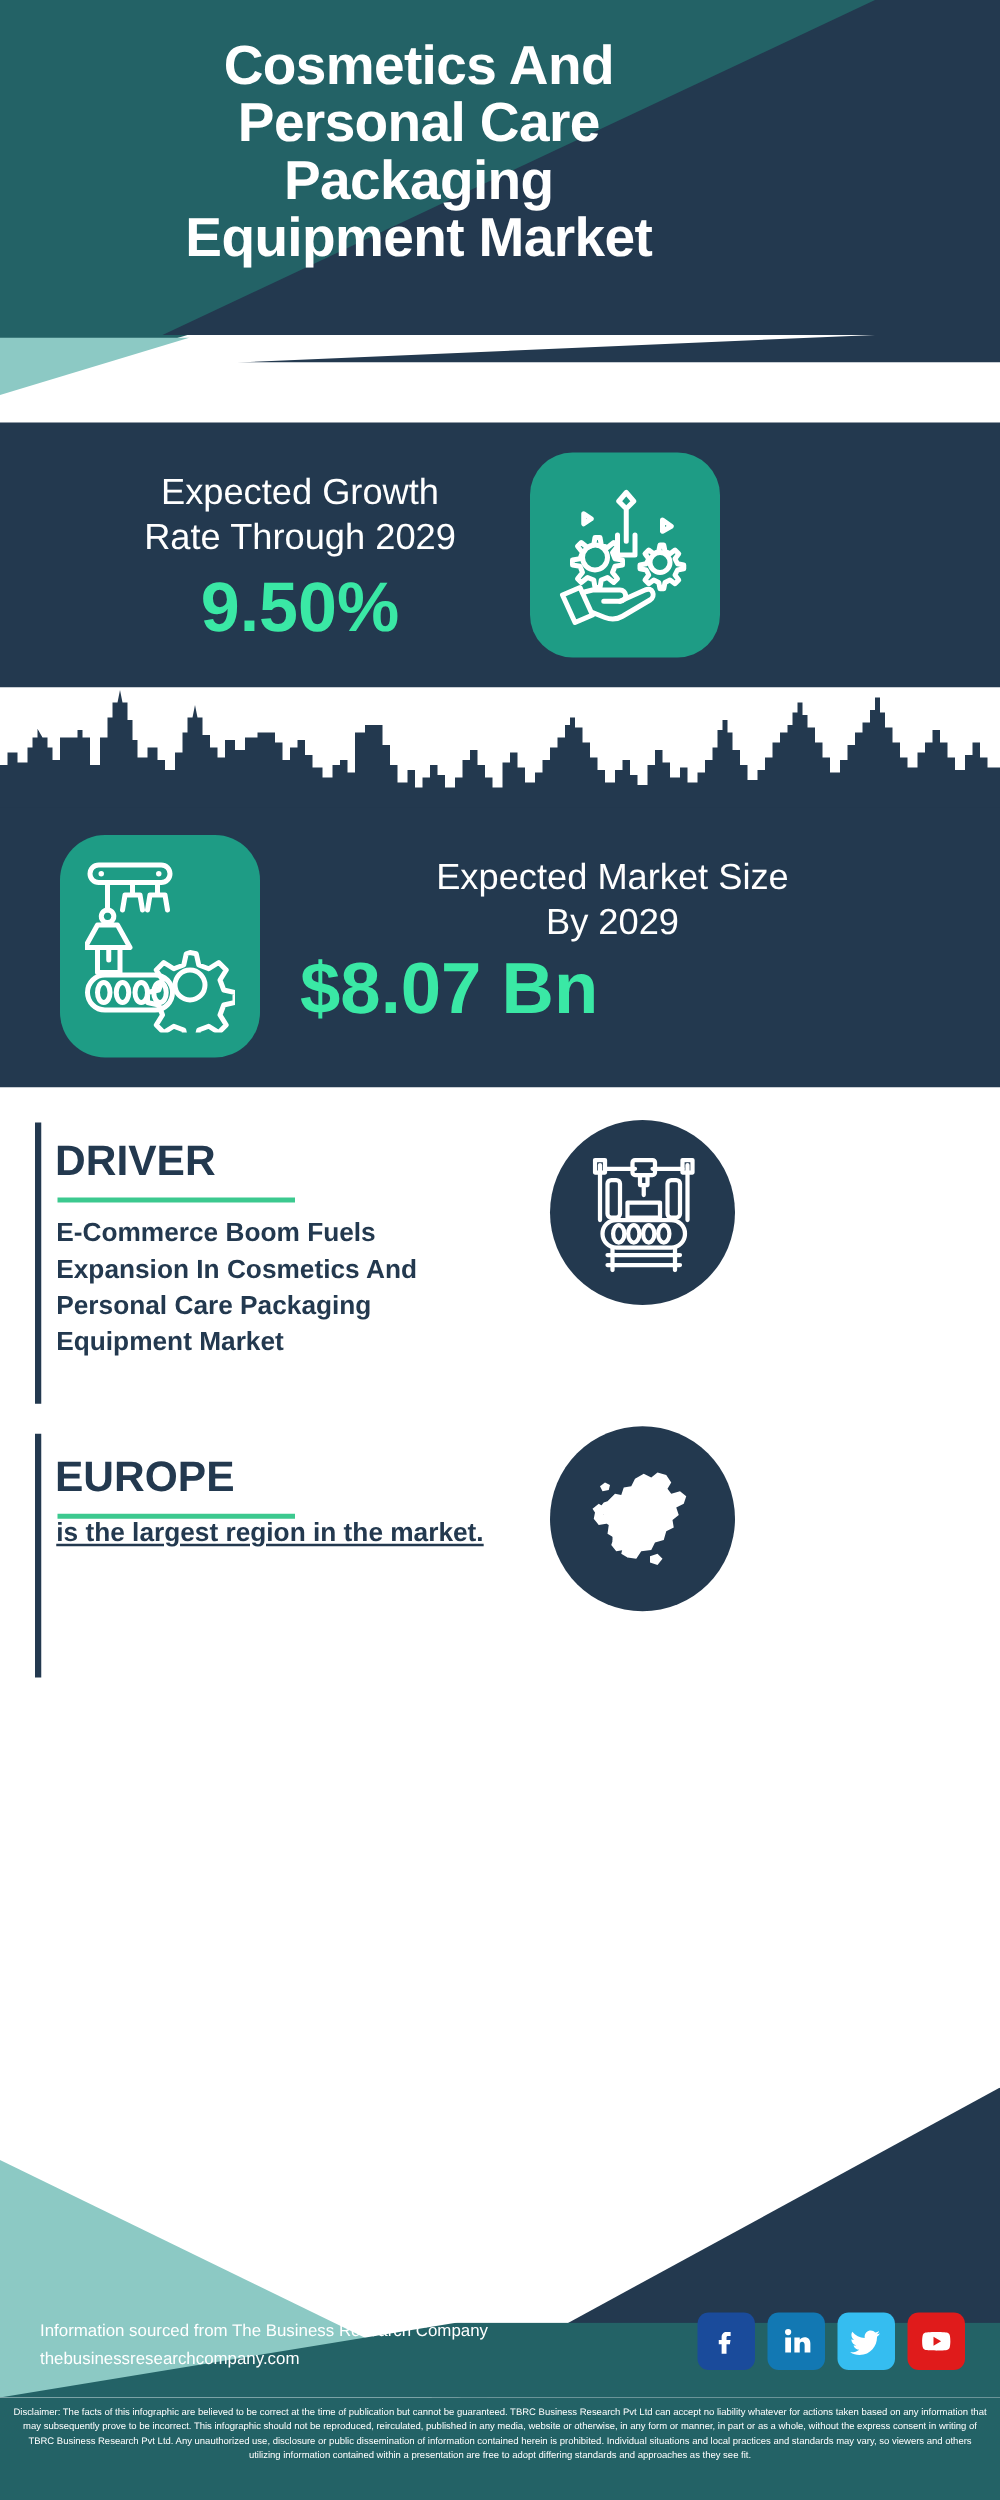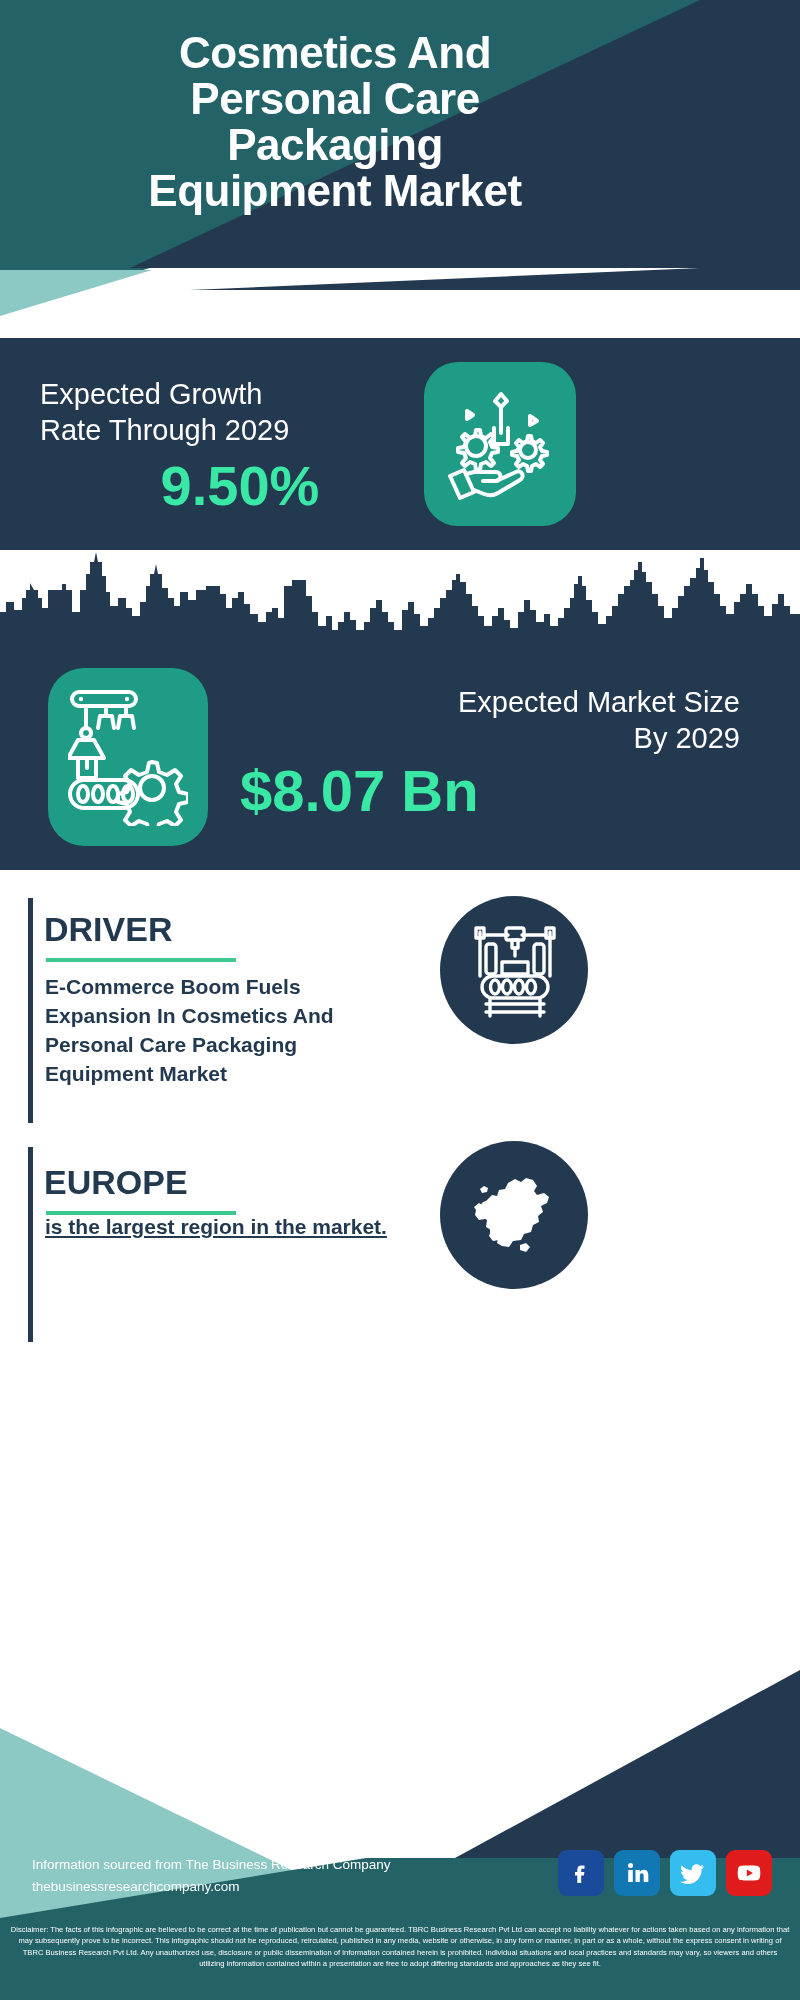--- a/index.html
+++ b/index.html
@@ -53,21 +53,21 @@
     clip-path: polygon(100% 0, 100% 22px, 190px 22px, 700px 0);
   }
 
   
   #growth {
     position:absolute; left:0; top:338px; width:800px; height:212px;
     background:#23394f;
   }
   #growth .g-label {
     position:absolute; left:40px; top:38px; width:400px;
-    text-align:left;
+    text-align:center;
     color:#ffffff; font-size:29px; line-height:36px;
     font-family:"Liberation Sans", sans-serif;
   }
   #growth .g-value {
     position:absolute; left:40px; top:118px; width:400px;
     text-align:center;
     color:#3ae8a5; font-size:56px; line-height:60px; font-weight:bold;
     font-family:"Liberation Sans", sans-serif;
   }
   #growth .g-icon {
@@ -88,21 +88,21 @@
     position:absolute; left:0; top:646px; width:800px; height:224px;
     background:#23394f;
   }
   #market .m-icon {
     position:absolute; left:48px; top:22px; width:160px; height:178px;
     background:#1e9c85; border-radius:36px;
   }
   #market .m-icon svg { position:absolute; left:20px; top:20px; }
   #market .m-label {
     position:absolute; left:240px; top:38px; width:500px;
-    text-align:right; color:#ffffff; font-size:29px; line-height:36px;
+    text-align:center; color:#ffffff; font-size:29px; line-height:36px;
   }
   #market .m-value {
     position:absolute; left:240px; top:112px; width:500px;
     text-align:left; color:#3ae8a5; font-size:58px; line-height:66px;
     font-weight:bold;
   }
 
   
   #content {
     position:absolute; left:0; top:870px; width:800px; height:800px;

